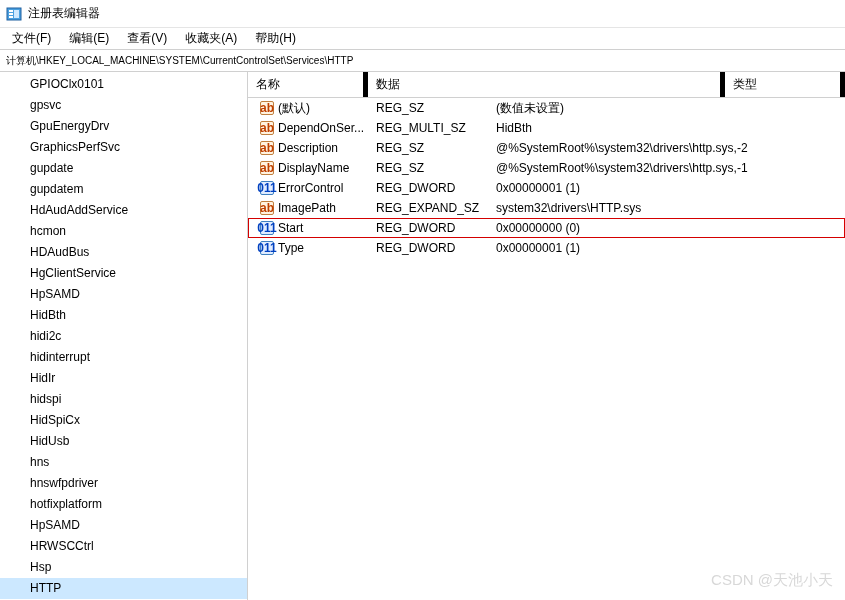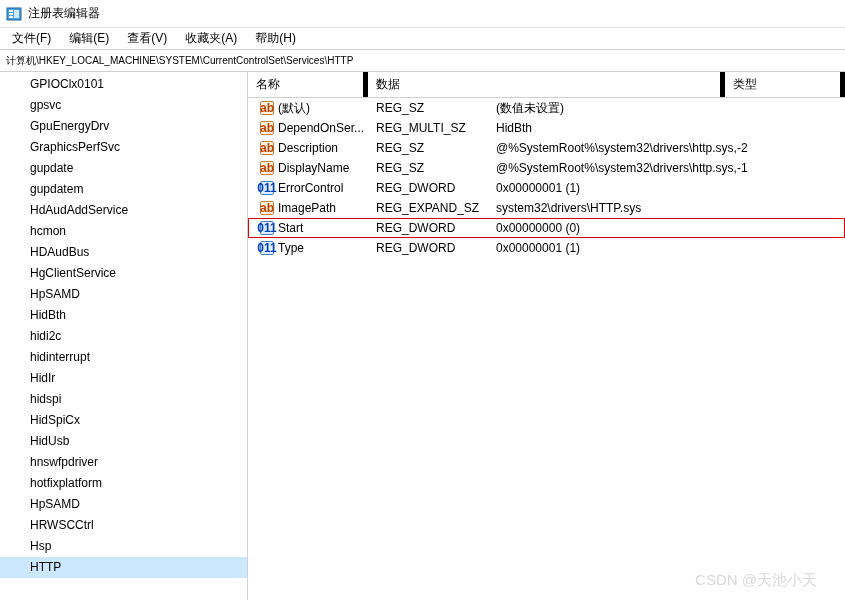--- a/index.html
+++ b/index.html
@@ -90,21 +90,21 @@
   align-items: center;
   justify-content: center;
   font-size: 12px;
   font-weight: bold;
   flex-shrink: 0;
 }
 .val-icon.str { background: #fff3e0; color: #c04000; border-color:#c08040; }
 .val-icon.bin { background: #e0ecff; color: #0040c0; border-color:#4080c0; }
 .watermark {
   position: absolute;
-  right: 28px;
+  right: 12px;
   bottom: 10px;
   color: #d8d8d8;
   font-size: 15px;
   pointer-events: none;
 }
 </style>
 </head>
 <body>
 
 <div class="titlebar">
@@ -145,20 +145,21 @@
       <div class="tree-item">HDAudBus</div>
       <div class="tree-item">HgClientService</div>
       <div class="tree-item">HpSAMD</div>
       <div class="tree-item">HidBth</div>
       <div class="tree-item">hidi2c</div>
       <div class="tree-item">hidinterrupt</div>
       <div class="tree-item">HidIr</div>
       <div class="tree-item">hidspi</div>
       <div class="tree-item">HidSpiCx</div>
       <div class="tree-item">HidUsb</div>
+      <div class="tree-item">hns</div>
       <div class="tree-item">hnswfpdriver</div>
       <div class="tree-item">hotfixplatform</div>
       <div class="tree-item">HpSAMD</div>
       <div class="tree-item">HRWSCCtrl</div>
       <div class="tree-item">Hsp</div>
       <div class="tree-item selected">HTTP</div>
     </div>
   <div class="listpane">
     <div class="list-header">
       <div class="col col-name">名称</div>

